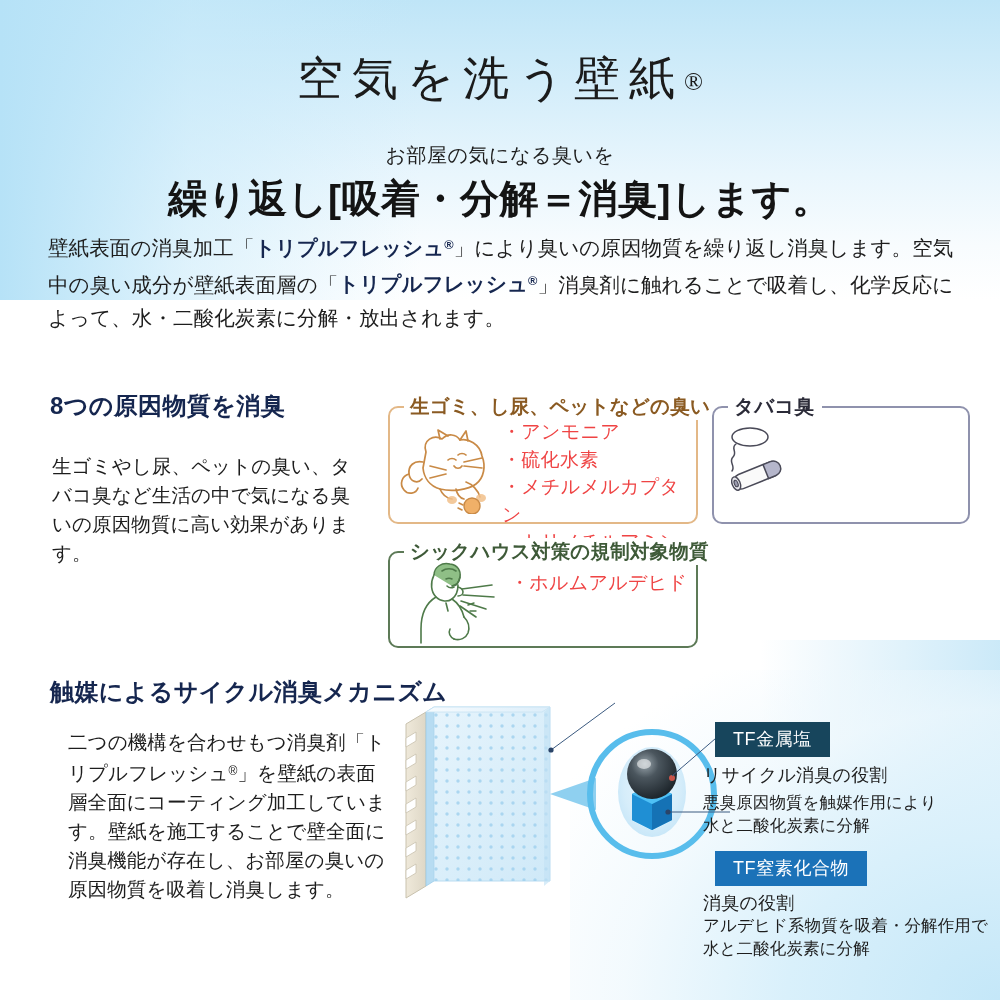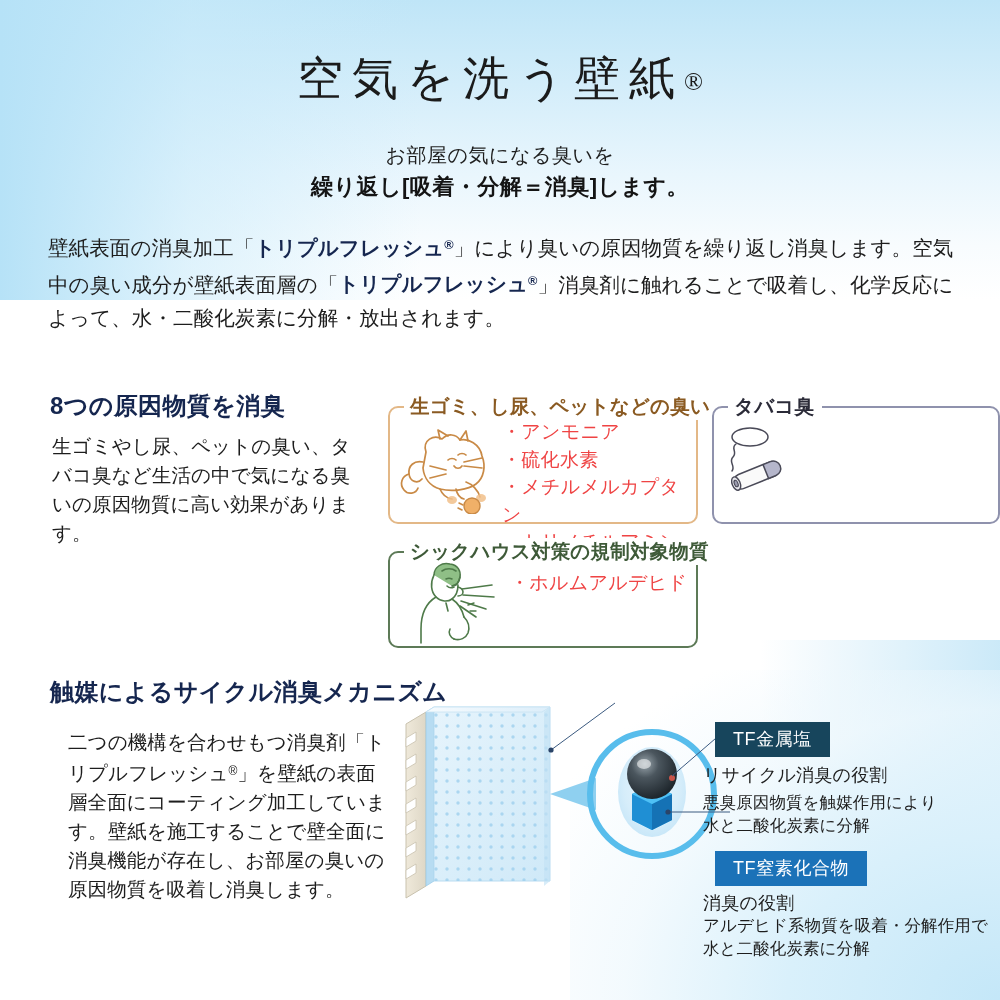--- a/index.html
+++ b/index.html
@@ -75,21 +75,21 @@
     text-align: center;
     font-size: 20px;
     color: #1e1e1e;
     letter-spacing: 0.5px;
   }
   .sub-line2 {
     position: absolute;
     left: 0; top: 172px;
     width: 1000px;
     text-align: center;
-    font-size: 22px;
+    font-size: 39px;
     font-weight: bold;
     color: #141414;
     letter-spacing: 0.5px;
   }
 
   
   .intro {
     position: absolute;
     left: 48px; top: 228px;
     width: 910px;
@@ -116,21 +116,21 @@
   #sec-head-8 { left: 50px; top: 390px; }
   #sec-head-cycle { left: 50px; top: 676px; }
 
   .sec-body {
     position: absolute;
     font-size: 19.5px;
     line-height: 29px;
     color: #1d1d1d;
     letter-spacing: 0.1px;
   }
-  #sec-body-8 { left: 52px; top: 432px; width: 300px; }
+  #sec-body-8 { left: 52px; top: 452px; width: 300px; }
   #sec-body-cycle { left: 52px; top: 728px; width: 320px; margin-left: 16px; }
   #sec-body-cycle .tfplain .reg { font-size: 0.62em; vertical-align: 0.45em; }
 
   
   .fbox {
     position: absolute;
     border-radius: 10px;
     box-sizing: border-box;
   }
   .fbox .flabel {
@@ -151,21 +151,21 @@
     color: #ef4444;
     letter-spacing: 0.3px;
   }
   #box-kitchen {
     left: 388px; top: 406px; width: 310px; height: 118px;
     border: 2px solid #e3b887;
   }
   #box-kitchen .flabel { color: #8a5a22; }
   #box-kitchen .flist { left: 112px; top: 10px; }
   #box-tobacco {
-    left: 712px; top: 406px; width: 288px; height: 118px;
+    left: 712px; top: 406px; width: 258px; height: 118px;
     border: 2px solid #8f92ad;
   }
   #box-tobacco .flabel { color: #2b2b38; }
   #box-tobacco .flist { left: 92px; top: 14px; }
   #box-sick {
     left: 388px; top: 551px; width: 310px; height: 97px;
     border: 2px solid #5d7a57;
   }
   #box-sick .flabel { color: #3e5a38; }
   #box-sick .flist { left: 120px; top: 16px; }

